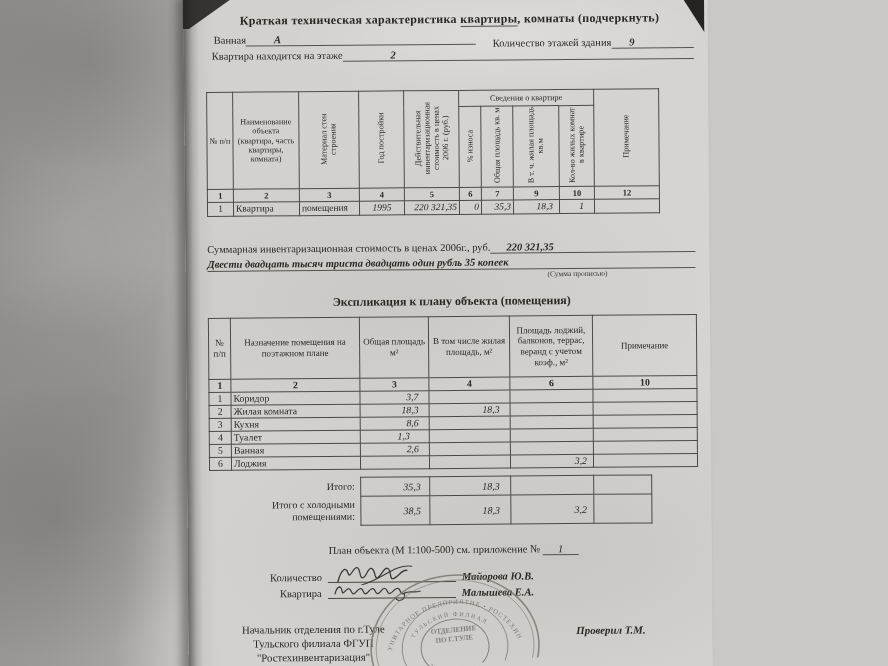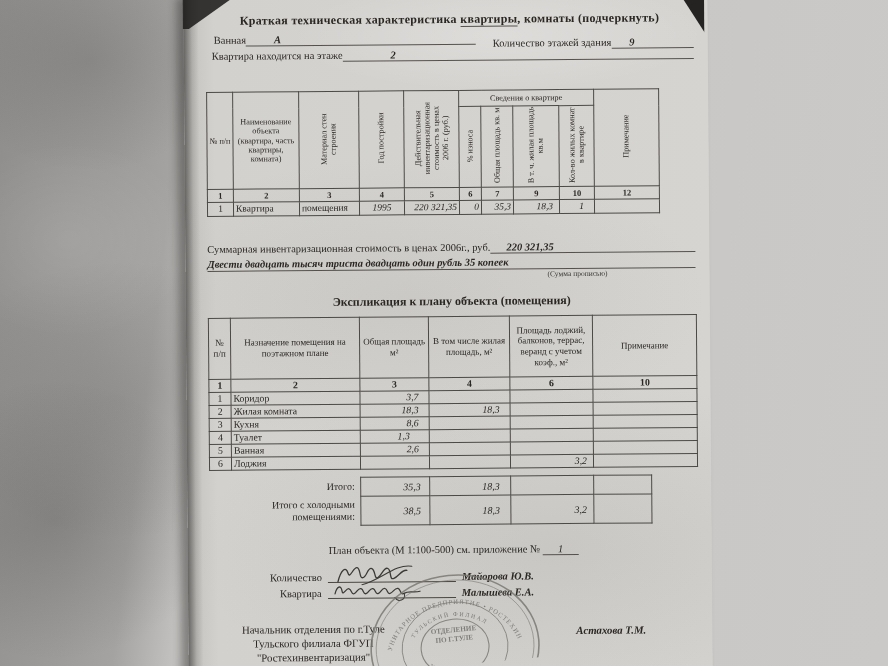--- a/index.html
+++ b/index.html
@@ -309,21 +309,21 @@
         </span>
         <span class="sig-name">Малышева Е.А.</span>
       </div>
 
       <div class="footer">
         <div class="off-block">
           <div>Начальник отделения по г.Туле</div>
           <div>Тульского филиала ФГУП</div>
           <div>"Ростехинвентаризация"</div>
         </div>
-        <span class="appr-name">Астахова Т.М.</span>
+        <span class="appr-name">Проверил Т.М.</span>
       </div>
     </div>
 
     <svg id="stamp" width="182" height="96" viewBox="0 0 182 96">
       <defs>
         <path id="arcOuter" d="M 24,78 A 66,57 0 0 1 152,78"></path>
         <path id="arcMid" d="M 42,78 A 47,39 0 0 1 134,78"></path>
         <path id="arcBottom" d="M 56,88 A 34,26 0 0 0 120,88"></path>
       </defs>
       <ellipse class="ring" cx="88" cy="78" rx="84" ry="72" stroke-width="1.6"></ellipse>

